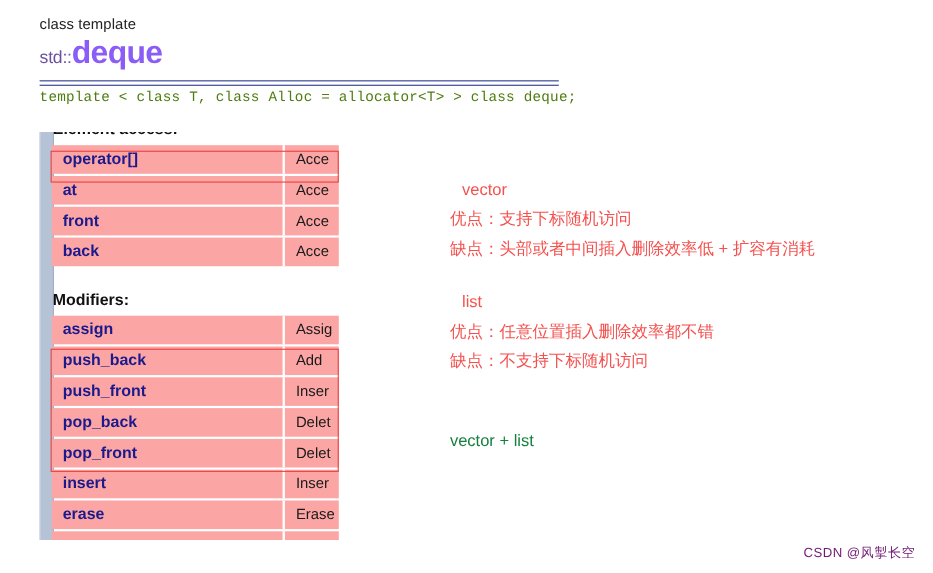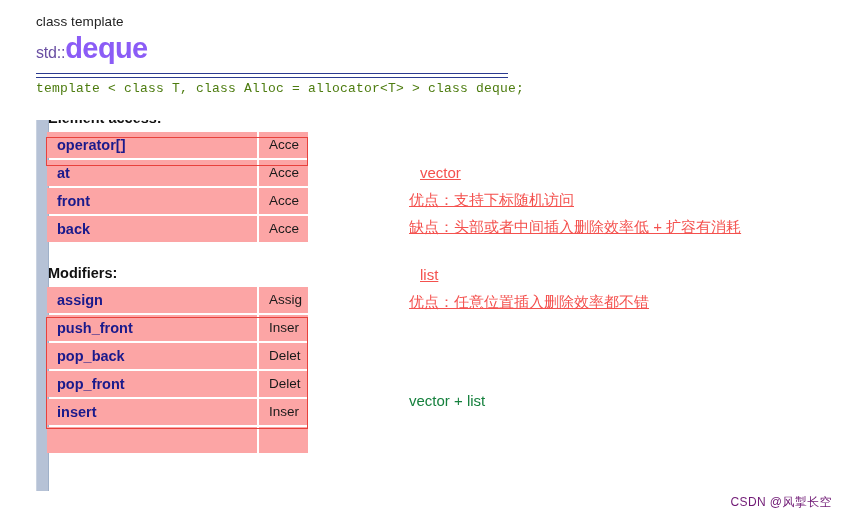--- a/index.html
+++ b/index.html
@@ -148,21 +148,20 @@
     height: 112px;
   }
 
   
   #notes {
     position: absolute;
     left: 409px;
     top: 160px;
     width: 430px;
     color: #f4514e;
-    text-decoration: underline;
   }
   .note-group { margin-bottom: 22px; }
   .note-head {
     font-size: 15px;
     line-height: 26px;
     margin-left: 11px;
     white-space: nowrap;
   }
   .note-line {
     font-size: 15px;
@@ -230,34 +229,42 @@
     <div class="section-gap"></div>
 
     <div class="section-heading">Modifiers:</div>
     <table class="mtable">
       <tbody>
         <tr>
           <td class="c-name">assign</td>
           <td class="c-desc">Assig</td>
         </tr>
         <tr>
+          <td class="c-name">push_back</td>
+          <td class="c-desc">Add </td>
+        </tr>
+        <tr>
           <td class="c-name">push_front</td>
           <td class="c-desc">Inser</td>
         </tr>
         <tr>
           <td class="c-name">pop_back</td>
           <td class="c-desc">Delet</td>
         </tr>
         <tr>
           <td class="c-name">pop_front</td>
           <td class="c-desc">Delet</td>
         </tr>
         <tr>
           <td class="c-name">insert</td>
           <td class="c-desc">Inser</td>
+        </tr>
+        <tr>
+          <td class="c-name">erase</td>
+          <td class="c-desc">Erase</td>
         </tr>
         <tr>
           <td class="c-name"></td>
           <td class="c-desc"></td>
         </tr>
       </tbody>
     </table>
 
   </div>
 </div>
@@ -267,17 +274,18 @@
 
 <div id="notes">
   <div class="note-group">
     <div class="note-head">vector</div>
     <div class="note-line">优点：支持下标随机访问</div>
     <div class="note-line">缺点：头部或者中间插入删除效率低 + 扩容有消耗</div>
   </div>
   <div class="note-group">
     <div class="note-head">list</div>
     <div class="note-line">优点：任意位置插入删除效率都不错</div>
+    <div class="note-line">缺点：不支持下标随机访问</div>
   </div>
 </div>
 <div id="note-combined">vector + list</div>
 
 <div id="watermark">CSDN @风掣长空</div>
 
 </body></html>

